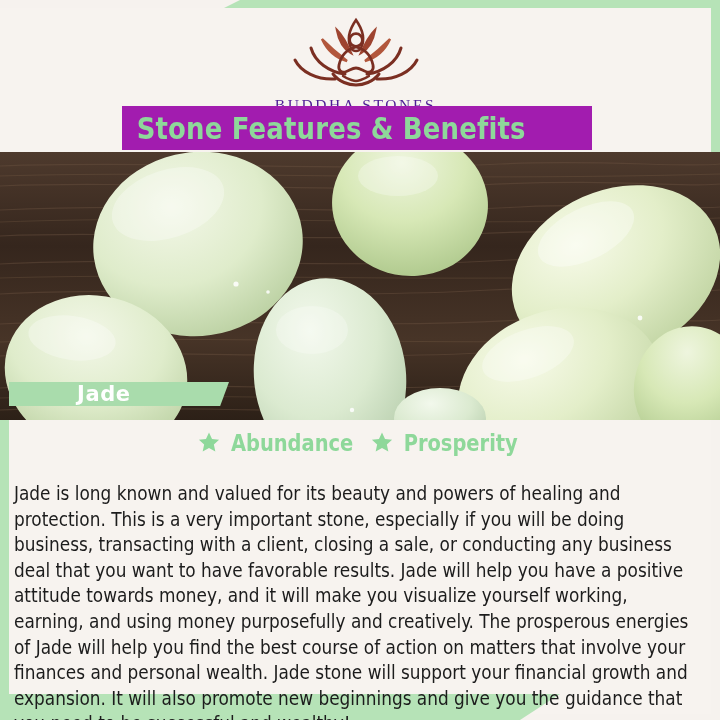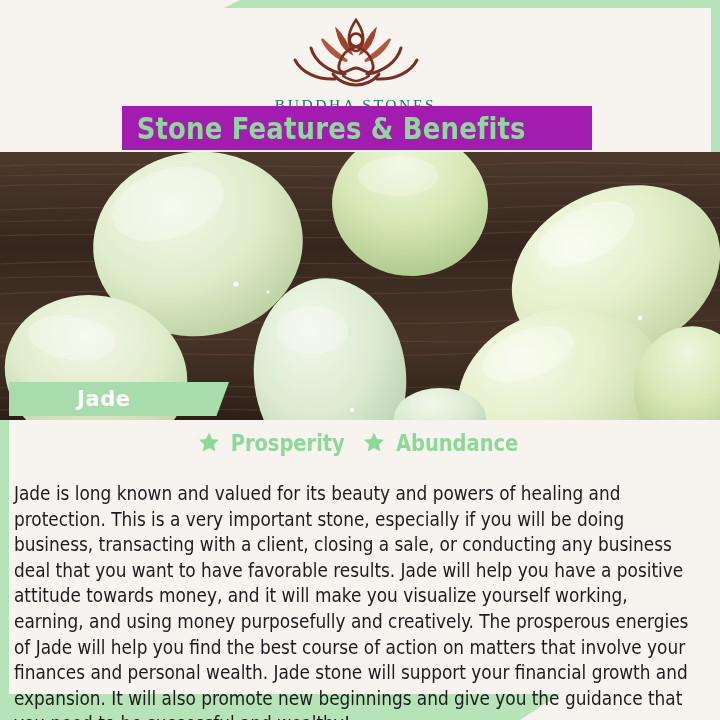--- a/index.html
+++ b/index.html
@@ -82,21 +82,21 @@
   .logo-mark {
     display: block;
     margin: 0 auto;
   }
   .logo-word {
     display: block;
     margin-top: 2px;
     font-family: "Liberation Serif", serif;
     font-size: 15.5px;
     letter-spacing: 2.6px;
-    color: #0f766e;
+    color: #4c1d95;
   }
 
   
   .title-banner {
     position: absolute;
     left: 122px;
     top: 106px;
     width: 470px;
     height: 44px;
     background: #a21caf;
@@ -129,21 +129,21 @@
   .photo svg {
     display: block;
   }
 
   
   .jade-label {
     position: absolute;
     left: 9px;
     top: 382px;
     width: 220px;
-    height: 34px;
+    height: 24px;
     background: #a9dcac;
     clip-path: polygon(0 0, 220px 0, 206px 38px, 0 38px);
     z-index: 6;
     display: flex;
     align-items: center;
   }
   .jade-text {
     margin-left: 68px;
     font-family: "DejaVu Sans", sans-serif;
     font-weight: bold;
@@ -332,27 +332,27 @@
     <span class="jade-text">Jade</span>
   </div>
 
   <div class="benefits">
     <div class="benefit">
       <span class="star-icon">
         <svg width="22" height="22" viewBox="0 0 24 24" aria-hidden="true">
           <polygon points="12,1.6 15.3,8.6 23,9.5 17.3,14.7 18.9,22.4 12,18.5 5.1,22.4 6.7,14.7 1,9.5 8.7,8.6" fill="#8ed89a"></polygon>
         </svg>
       </span>
-      <span class="benefit-label">Prosperity</span>
+      <span class="benefit-label">Abundance</span>
     </div>
     <div class="benefit">
       <span class="star-icon">
         <svg width="22" height="22" viewBox="0 0 24 24" aria-hidden="true">
           <polygon points="12,1.6 15.3,8.6 23,9.5 17.3,14.7 18.9,22.4 12,18.5 5.1,22.4 6.7,14.7 1,9.5 8.7,8.6" fill="#8ed89a"></polygon>
         </svg>
       </span>
-      <span class="benefit-label">Abundance</span>
+      <span class="benefit-label">Prosperity</span>
     </div>
   </div>
 
   <p class="body-copy">Jade is long known and valued for its beauty and powers of healing and protection. This is a very important stone, especially if you will be doing business, transacting with a client, closing a sale, or conducting any business deal that you want to have favorable results. Jade will help you have a positive attitude towards money, and it will make you visualize yourself working, earning, and using money purposefully and creatively. The prosperous energies of Jade will help you find the best course of action on matters that involve your finances and personal wealth. Jade stone will support your financial growth and expansion. It will also promote new beginnings and give you the guidance that you need to be successful and wealthy!</p>
 
 </div>
 
 </body></html>

